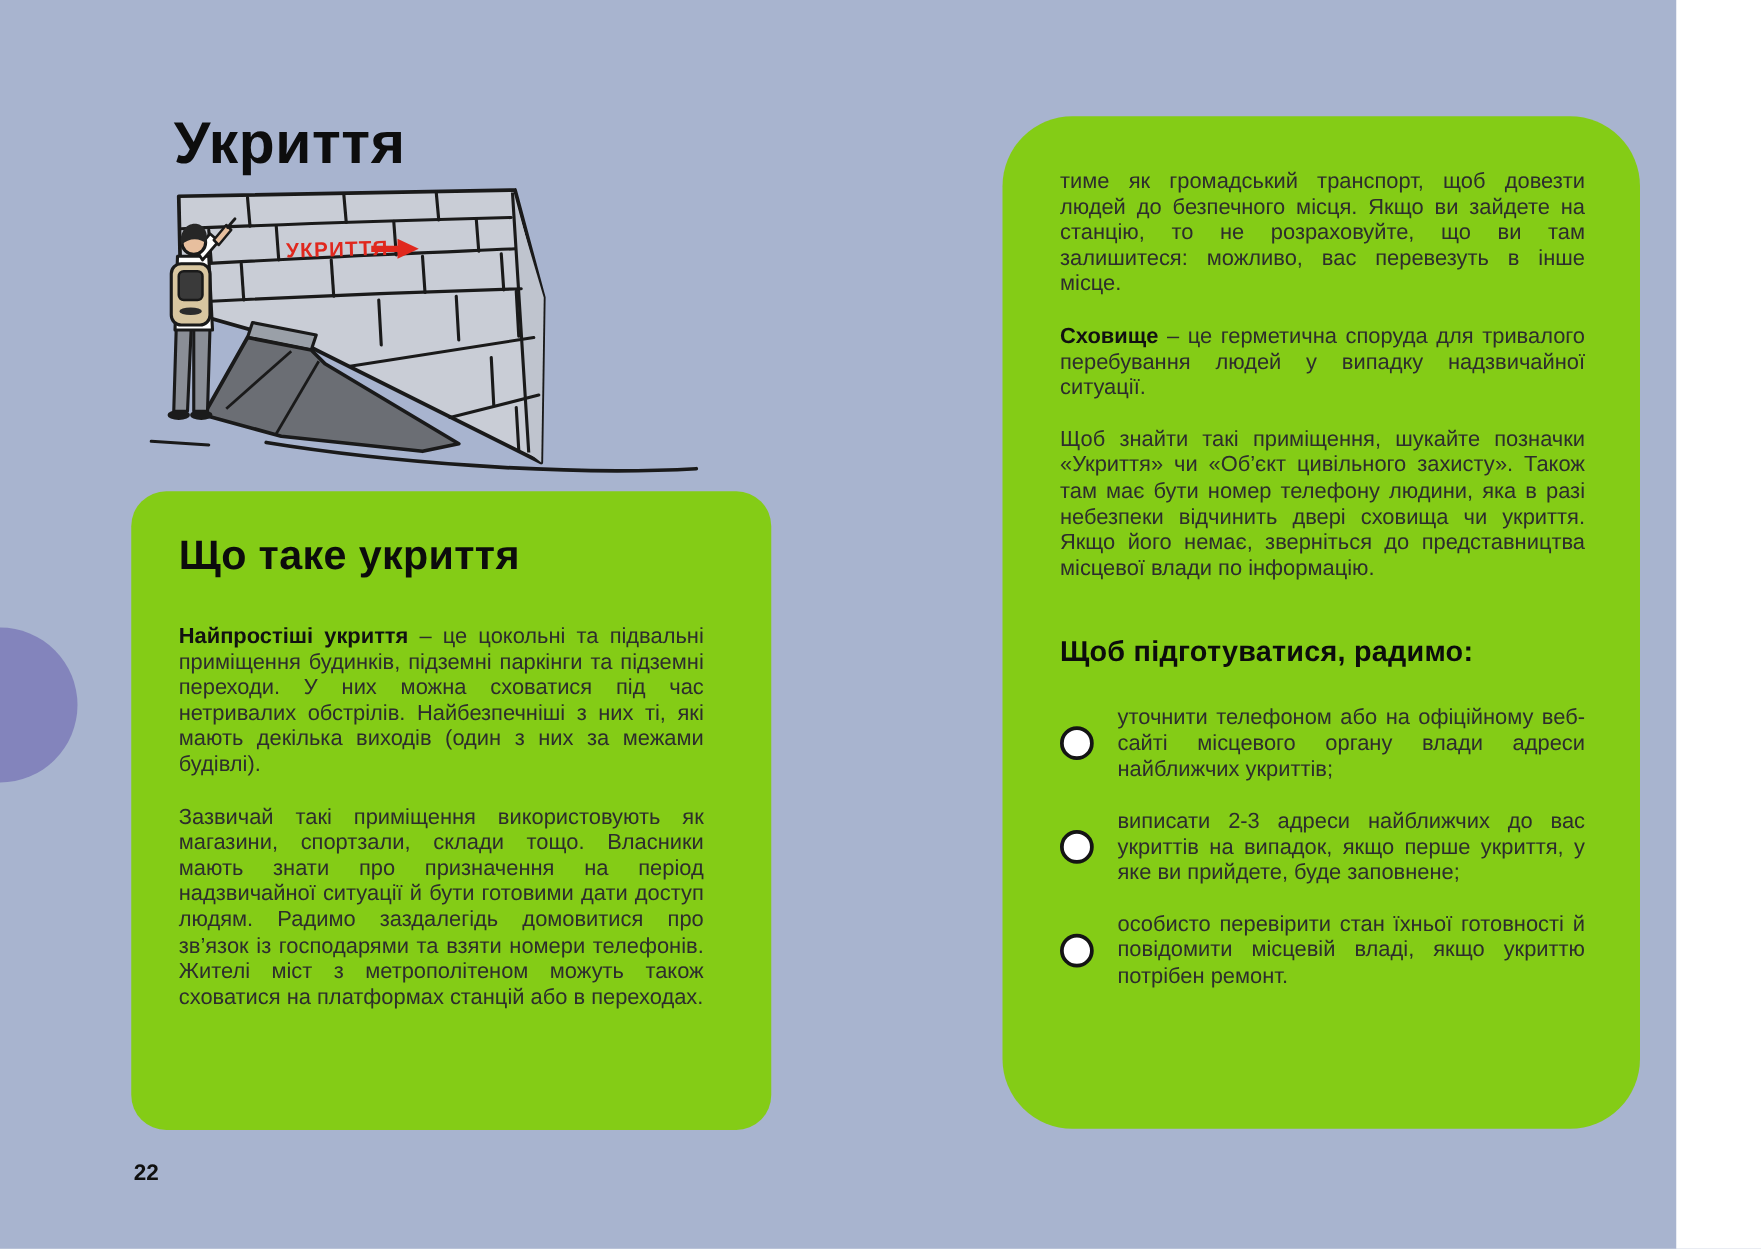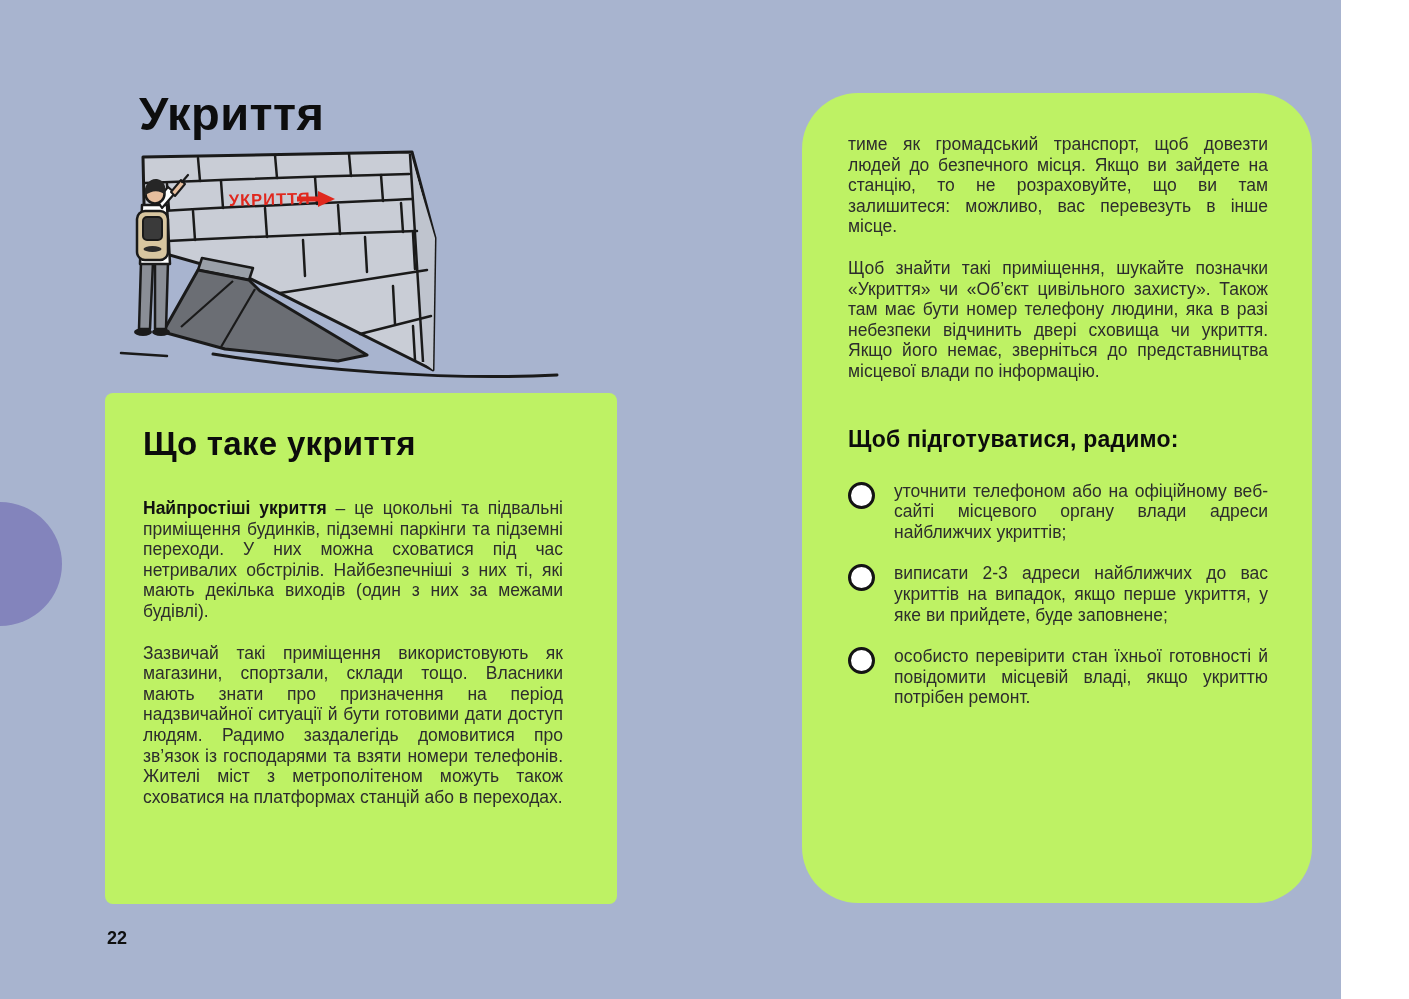--- a/index.html
+++ b/index.html
@@ -16,38 +16,38 @@
   }
   .accent-circle.left  { left:-62px; top:502px; }
   .accent-circle.right { left:1347px; top:503px; }
 
   .page-title {
     position:absolute; left:139px; top:86px;
     font-size:47px; font-weight:800; color:#0d0d0d; letter-spacing:0.5px;
   }
   .illustration { position:absolute; left:105px; top:148px; width:460px; height:240px; }
 
-  .card { position:absolute; background:#bef264; box-sizing:border-box; }
-  .card.left-card  { left:105px; top:393px; width:512px; height:511px; border-radius:8px; padding:32px 54px 0 38px; }
+  .card { position:absolute; background:#84cc16; box-sizing:border-box; }
+  .card.left-card  { left:105px; top:393px; width:512px; height:511px; border-radius:28px; padding:32px 54px 0 38px; }
   .card.right-card { left:802px; top:93px;  width:510px; height:810px; border-radius:56px; padding:41px 44px 0 46px; }
 
   .card-heading {
     font-size:33px; font-weight:800; color:#0c0c0c;
     margin:0 0 35px 0; letter-spacing:0.3px;
   }
   .para {
     font-size:17.5px; line-height:20.6px; text-align:justify;
     margin:0 0 21px 0; color:#2d2d2d;
   }
   .para .lead { font-weight:bold; color:#111; }
   .subheading {
     font-size:23px; font-weight:800; color:#0c0c0c;
     margin:44px 0 28px 0; letter-spacing:0.2px;
   }
-  .check-item { display:flex; align-items:flex-start; margin:0 0 21px 0; }
+  .check-item { display:flex; align-items:center; margin:0 0 21px 0; }
   .check-circle {
     width:21px; height:21px; border:3px solid #141414; border-radius:50%;
     flex:0 0 auto; margin:1px 19px 0 0; background:#fff;
   }
   .check-text { font-size:17.5px; line-height:20.6px; text-align:justify; }
 
   .page-num {
     position:absolute; font-size:18px; font-weight:800; color:#101010;
   }
   .page-num.left  { left:107px;  top:928px; }
@@ -137,20 +137,21 @@
   </svg>
 
   <div class="card left-card">
     <h2 class="card-heading">Що таке укриття</h2>
     <p class="para"><span class="lead">Найпростіші укриття</span><span> – це цокольні та підвальні приміщення будинків, підземні паркінги та підземні переходи. У них можна сховатися під час нетривалих обстрілів. Найбезпечніші з них ті, які мають декілька виходів (один з них за межами будівлі).</span></p>
     <p class="para"><span class="lead"></span><span>Зазвичай такі приміщення використовують як магазини, спортзали, склади тощо. Власники мають знати про призначення на період надзвичайної ситуації й бути готовими дати доступ людям. Радимо заздалегідь домовитися про зв’язок із господарями та взяти номери телефонів. Жителі міст з метрополітеном можуть також сховатися на платформах станцій або в переходах.</span></p>
   </div>
 
   <div class="card right-card">
     <p class="para"><span class="lead"></span><span>тиме як громадський транспорт, щоб довезти людей до безпечного місця. Якщо ви зайдете на станцію, то не розраховуйте, що ви там залишитеся: можливо, вас перевезуть в інше місце.</span></p>
+    <p class="para"><span class="lead">Сховище</span><span> – це герметична споруда для тривалого перебування людей у випадку надзвичайної ситуації.</span></p>
     <p class="para"><span class="lead"></span><span>Щоб знайти такі приміщення, шукайте позначки «Укриття» чи «Об’єкт цивільного захисту». Також там має бути номер телефону людини, яка в разі небезпеки відчинить двері сховища чи укриття. Якщо його немає, зверніться до представництва місцевої влади по інформацію.</span></p>
 
     <div class="subheading">Щоб підготуватися, радимо:</div>
 
     <div class="check-item">
       <div class="check-circle"></div>
       <div class="check-text">уточнити телефоном або на офіційному веб-сайті місцевого органу влади адреси найближчих укриттів;</div>
     </div>
     <div class="check-item">
       <div class="check-circle"></div>

